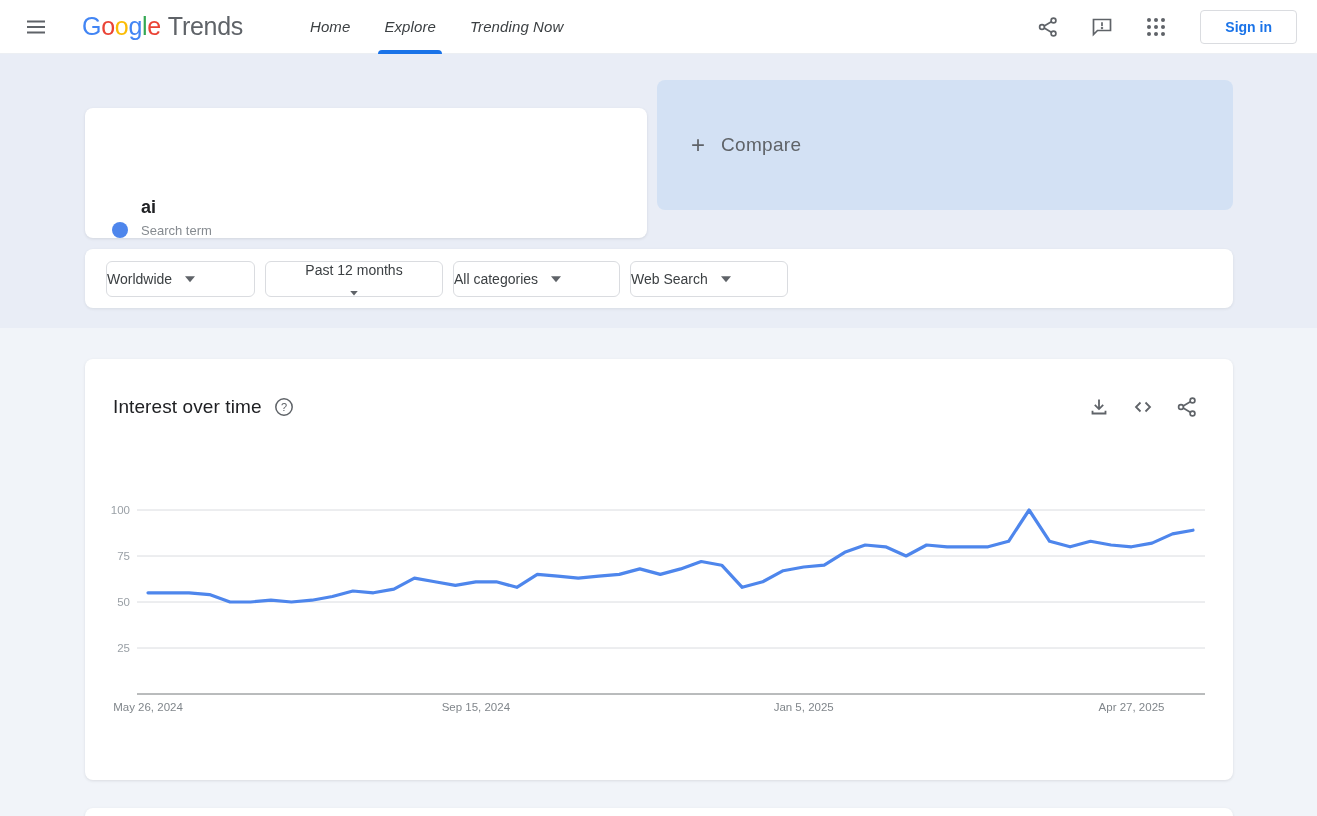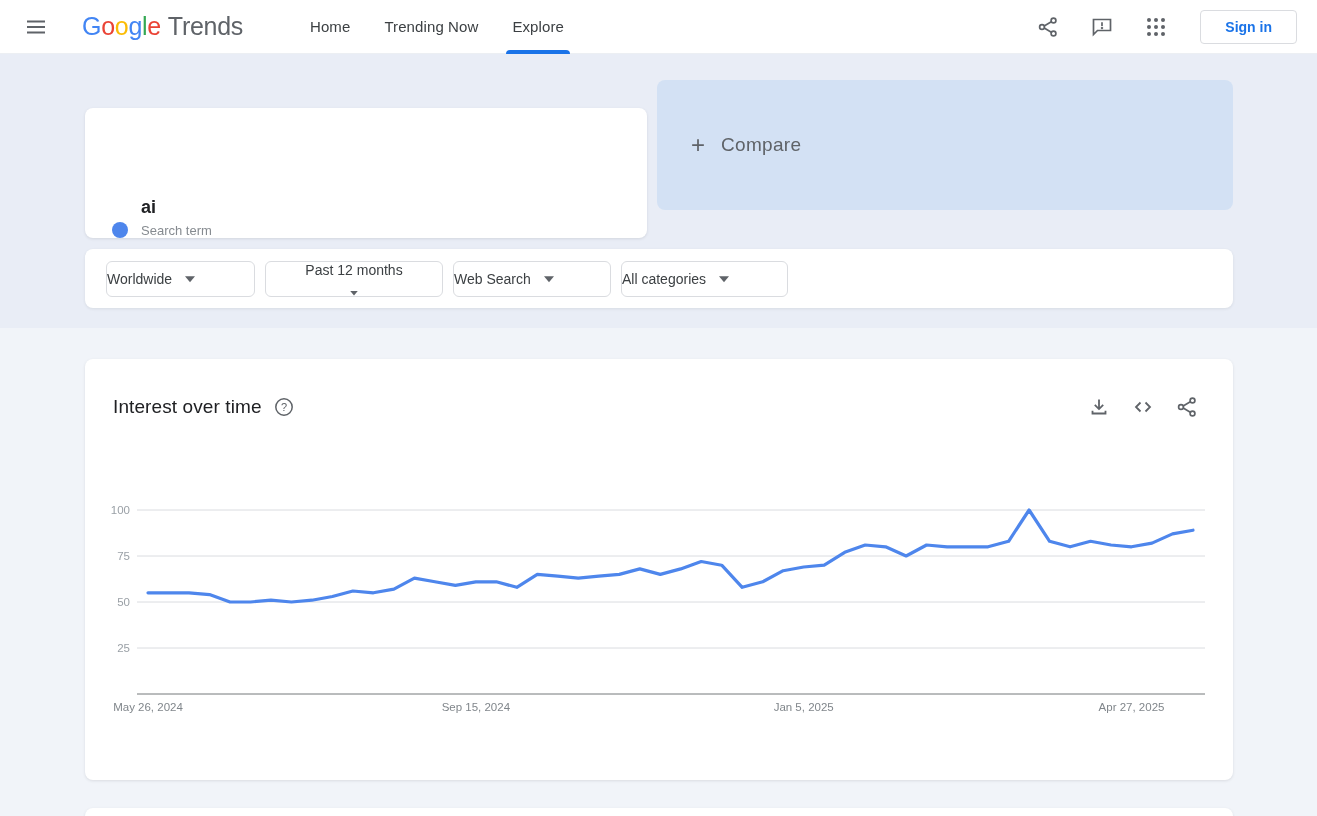--- a/index.html
+++ b/index.html
@@ -16,21 +16,21 @@
   }
   .icon-btn {
     background:none; border:none; cursor:pointer; color:#5f6368;
     display:flex; align-items:center; justify-content:center;
     width:44px; height:40px; border-radius:50%;
   }
   .menu-btn { width:40px; }
   .logo { display:flex; align-items:baseline; margin-left:26px; font-size:25px; letter-spacing:-0.3px; cursor:pointer; }
   .logo-brand span { font-weight:500; }
   .logo-product { color:#5f6368; margin-left:7px; font-weight:400; }
-  .topnav { display:flex; margin-left:50px; height:54px; }
+  .topnav { display:flex; margin-left:50px; height:54px;font-style:italic; }
   .nav-item {
     position:relative; display:flex; align-items:center; padding:0 17px;
     font-size:15px; color:#3c4043; cursor:pointer; letter-spacing:0.1px;
   }
   .nav-item.active::after {
     content:""; position:absolute; left:11px; right:11px; bottom:0; height:4px;
     background:#1a73e8; border-radius:4px 4px 0 0;
   }
   .topbar-right { margin-left:auto; display:flex; align-items:center; }
   .topbar-right .icon-btn { margin-left:10px; }
@@ -103,25 +103,25 @@
       </svg>
   </button>
   <div class="logo">
     <span class="logo-brand"><span style="color: rgb(66, 133, 244);">G</span><span style="color: rgb(234, 67, 53);">o</span><span style="color: rgb(251, 188, 5);">o</span><span style="color: rgb(66, 133, 244);">g</span><span style="color: rgb(52, 168, 83);">l</span><span style="color: rgb(234, 67, 53);">e</span></span>
     <span class="logo-product">Trends</span>
   </div>
   <nav class="topnav">
     <div class="nav-item">
         <span>Home</span>
       </div>
+    <div class="nav-item active">
+        <span>Explore</span>
+      </div>
     <div class="nav-item">
         <span>Trending Now</span>
-      </div>
-    <div class="nav-item active">
-        <span>Explore</span>
       </div>
   </nav>
   <div class="topbar-right">
     <button class="icon-btn">
       <svg width="24" height="24" viewBox="0 0 24 24" fill="none" stroke="currentColor" stroke-width="1.7">
         <circle cx="17.5" cy="5.5" r="2.4"></circle>
           <circle cx="6" cy="12" r="2.4"></circle>
           <circle cx="17.5" cy="18.5" r="2.4"></circle>
         <path d="M8.2 10.9l7.1-4.1M8.2 13.1l7.1 4.1"></path>
       </svg>
@@ -170,28 +170,28 @@
       <svg width="12" height="8" viewBox="0 0 12 8">
           <path d="M1 1.2h10L6 7.2z" fill="#5f6368"></path>
         </svg>
     </button>
     <button class="filter-pill fp1">
       <span>Past 12 months</span>
       <svg width="12" height="8" viewBox="0 0 12 8">
           <path d="M1 1.2h10L6 7.2z" fill="#5f6368"></path>
         </svg>
     </button>
+    <button class="filter-pill fp2">
+      <span>All categories</span>
+      <svg width="12" height="8" viewBox="0 0 12 8">
+          <path d="M1 1.2h10L6 7.2z" fill="#5f6368"></path>
+        </svg>
+    </button>
     <button class="filter-pill fp3">
       <span>Web Search</span>
-      <svg width="12" height="8" viewBox="0 0 12 8">
-          <path d="M1 1.2h10L6 7.2z" fill="#5f6368"></path>
-        </svg>
-    </button>
-    <button class="filter-pill fp2">
-      <span>All categories</span>
       <svg width="12" height="8" viewBox="0 0 12 8">
           <path d="M1 1.2h10L6 7.2z" fill="#5f6368"></path>
         </svg>
     </button>
   </div>
 </section>
 
 <main class="main">
   <div class="chart-card">
     <div class="chart-head">

